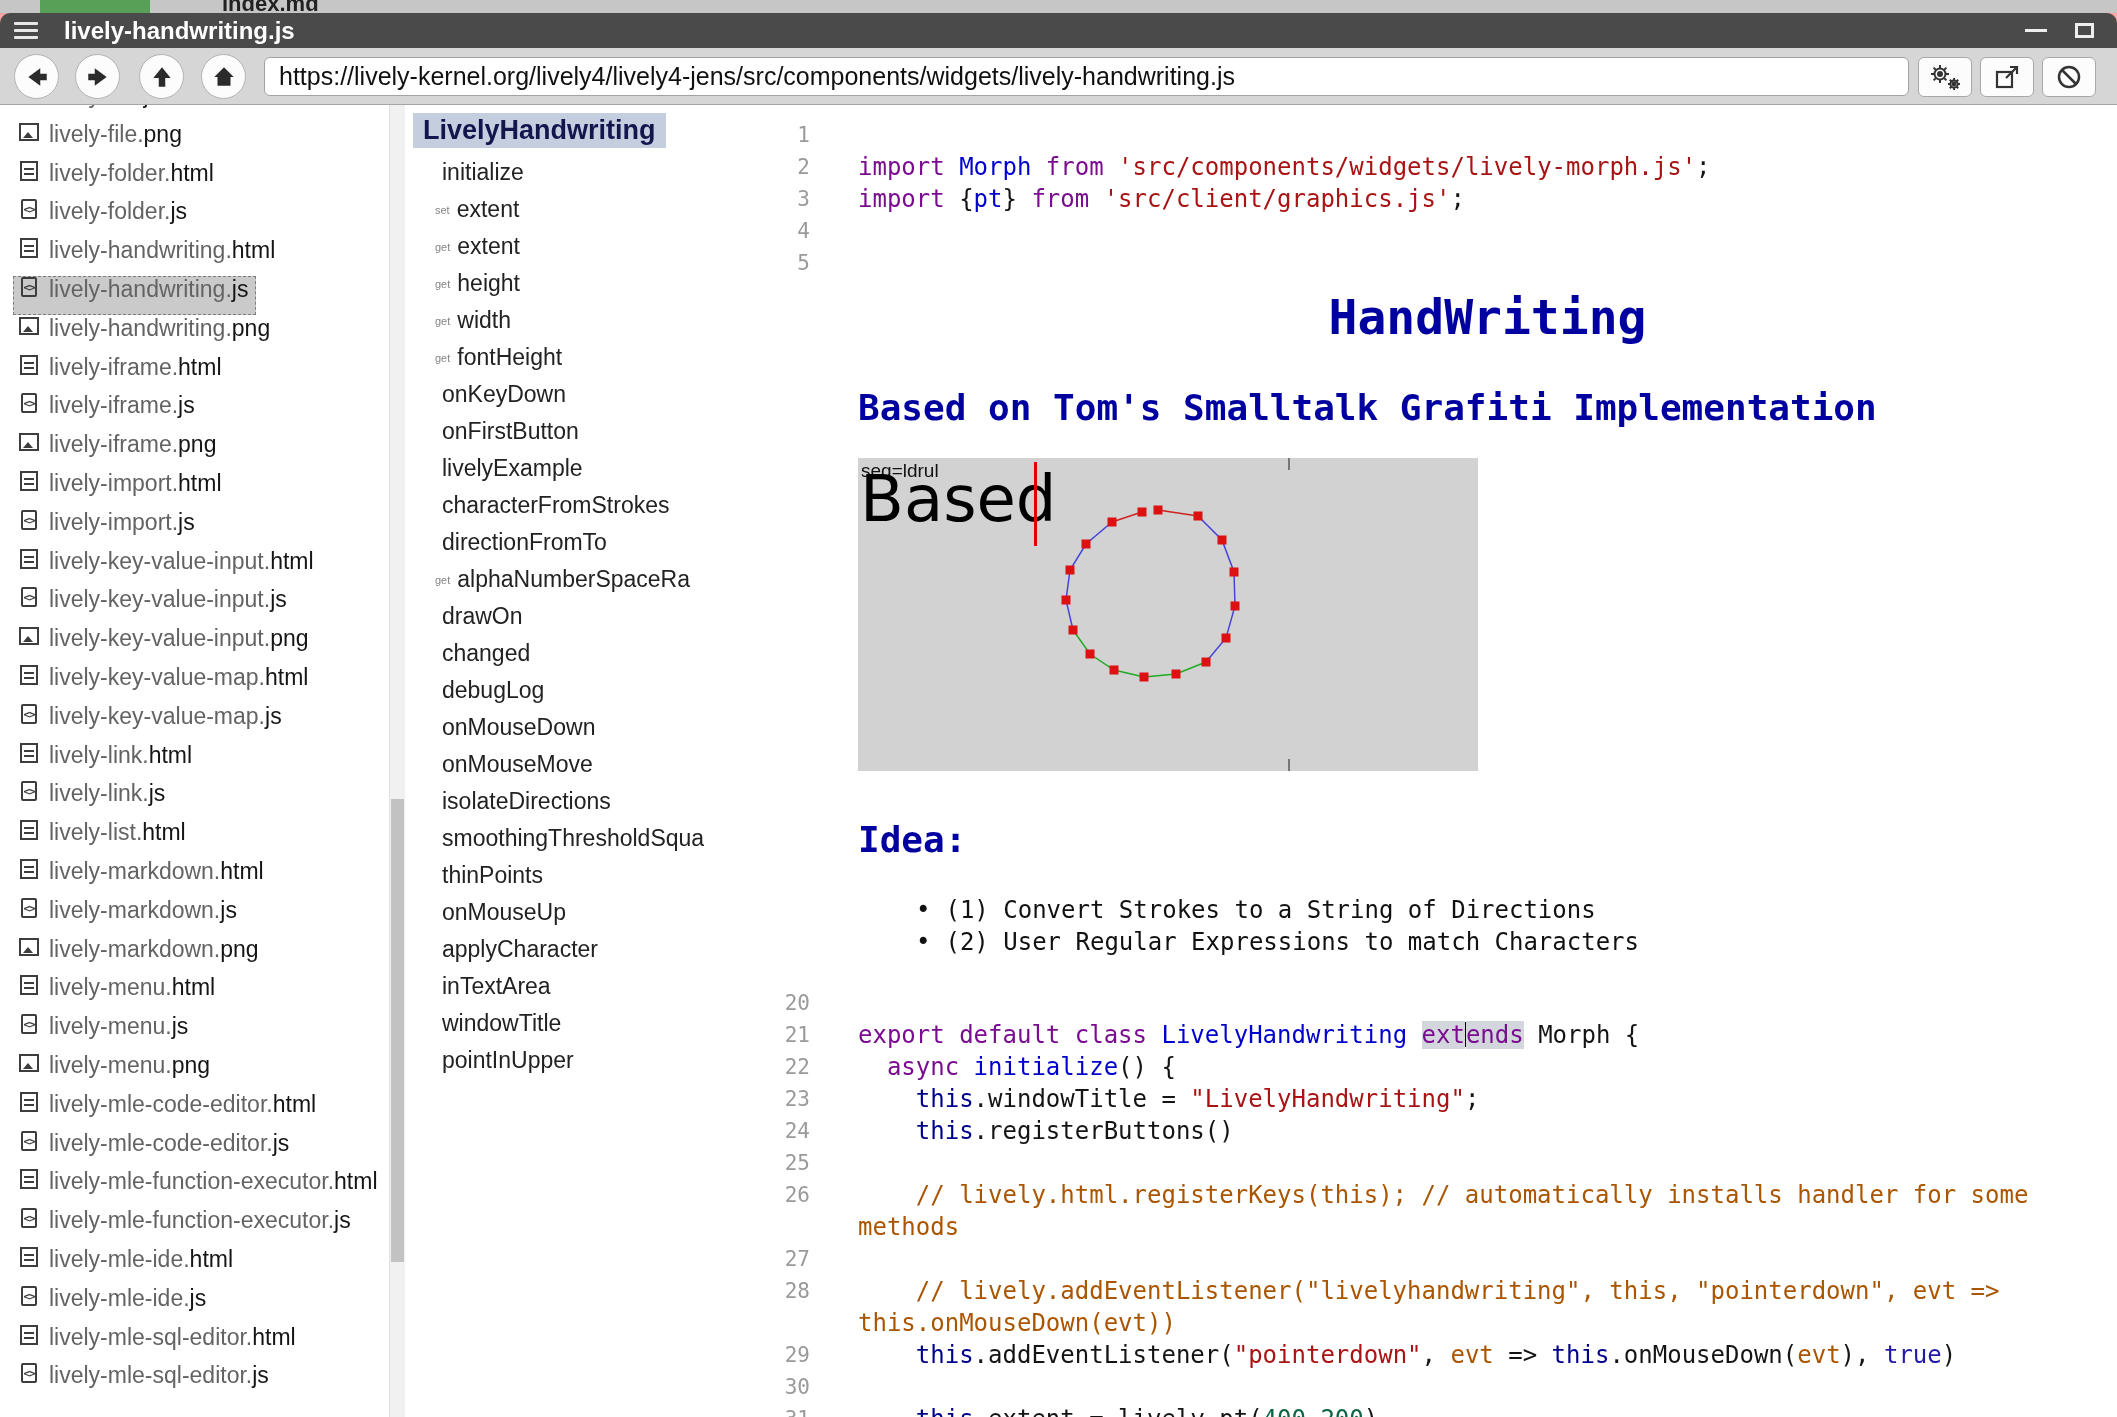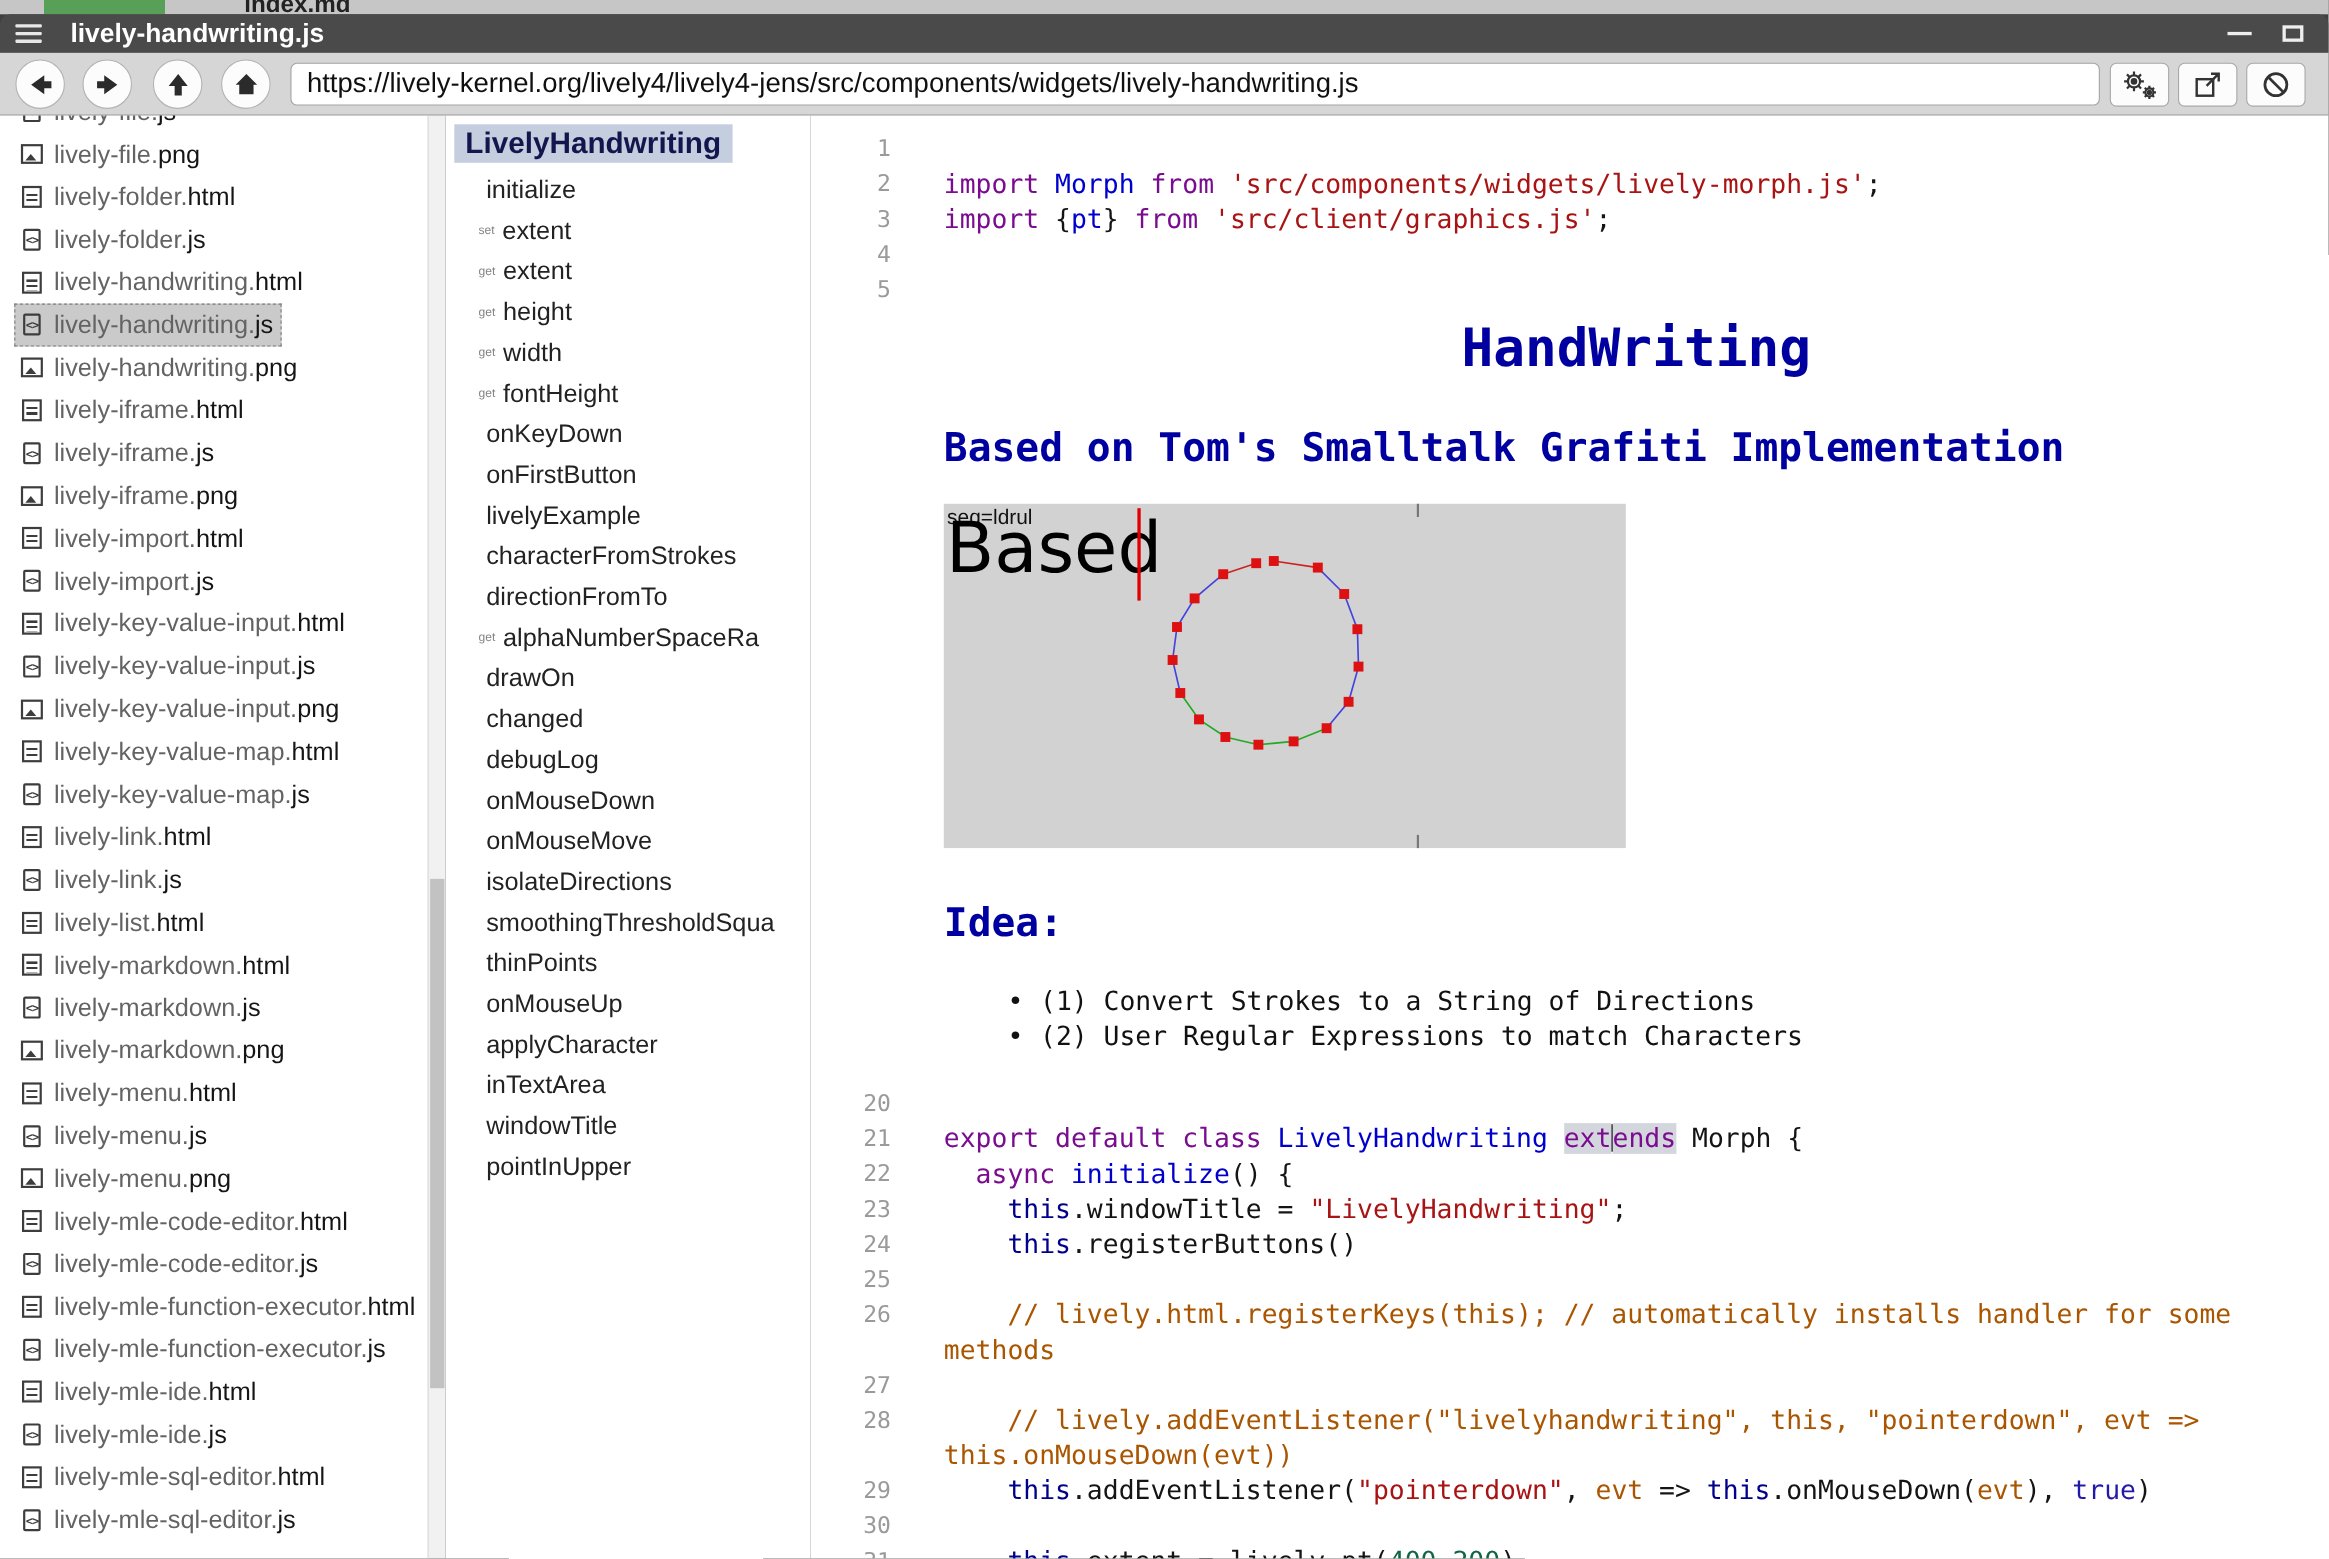--- a/index.html
+++ b/index.html
@@ -1,16 +1,16 @@
 <!DOCTYPE html>
 <html><head>
 <meta charset="utf-8">
 <style>
   html,body{margin:0;padding:0;overflow:hidden;background:#e8e8e8;}
-  .screen{position:relative;width:2117px;height:1417px;overflow:hidden;background:#404040;
+  .screen{position:relative;width:2117px;height:1417px;overflow:hidden;background:#fca5a5;
           font-family:"Liberation Sans",sans-serif;}
 
   
   .desktop-strip{position:absolute;left:0;top:0;width:100%;height:13px;background:#c6c6c6;overflow:hidden;}
   .bg-thumb{position:absolute;left:40px;top:0;width:110px;height:13px;background:#58a058;}
   .bg-tab{position:absolute;left:222px;top:-9px;font-size:22px;font-weight:bold;color:#222;}
 
   
   .titlebar{position:absolute;left:0;top:13px;width:100%;height:35px;background:#4a4a4a;
             border-radius:10px 10px 0 0;display:flex;align-items:center;}
@@ -32,21 +32,21 @@
   .url-input{position:absolute;left:264px;top:9px;width:1645px;height:39px;box-sizing:border-box;
              border:1px solid #a3a3a3;border-radius:6px;background:#fff;font-size:25px;padding:0 14px;
              color:#101010;font-family:"Liberation Sans",sans-serif;}
   .tool-btn{position:absolute;top:9px;width:54px;height:40px;background:#fcfcfc;border:1px solid #a8a8a8;
             border-radius:6px;display:flex;align-items:center;justify-content:center;box-sizing:border-box;cursor:pointer;}
   .tool-btn.settings{left:1918px}.tool-btn.external{left:1980px}.tool-btn.blockb{left:2042px}
 
   
   .sidebar{position:absolute;left:0;top:105px;width:389px;bottom:0;background:#fff;overflow:hidden;}
   .file-list{margin-top:-23px;}
-  .file-item{display:flex;align-items:center;height:38.8px;margin-left:13px;padding:0 8px 0 5px;
+  .file-item{display:flex;align-items:flex-start;height:38.8px;margin-left:13px;padding:0 8px 0 5px;
              white-space:nowrap;overflow:hidden;font-size:23px;cursor:pointer;}
   .file-item.selected{background:#cacaca;outline:1px dashed #7d7d7d;outline-offset:-1px;width:fit-content;}
   .fbase{color:#636363;} .fext{color:#151515;}
   .file-icon{width:22px;height:22px;margin-right:9px;position:relative;flex:none;}
   .file-icon.html::before{content:"";position:absolute;left:2px;right:2px;top:1px;bottom:1px;border:2px solid #3d3d3d;}
   .file-icon.html::after{content:"";position:absolute;left:6px;right:6px;top:8px;height:10px;
         background:repeating-linear-gradient(#3d3d3d 0 2px,transparent 2px 5px);}
   .file-icon.js::before{content:"";position:absolute;left:3px;right:3px;top:1px;bottom:1px;border:2px solid #3d3d3d;border-radius:2px;}
   .file-icon.js::after{content:"<>";position:absolute;left:0;width:100%;top:5px;text-align:center;
         font:bold 11px "DejaVu Sans Mono",monospace;color:#3d3d3d;letter-spacing:-1px;}

